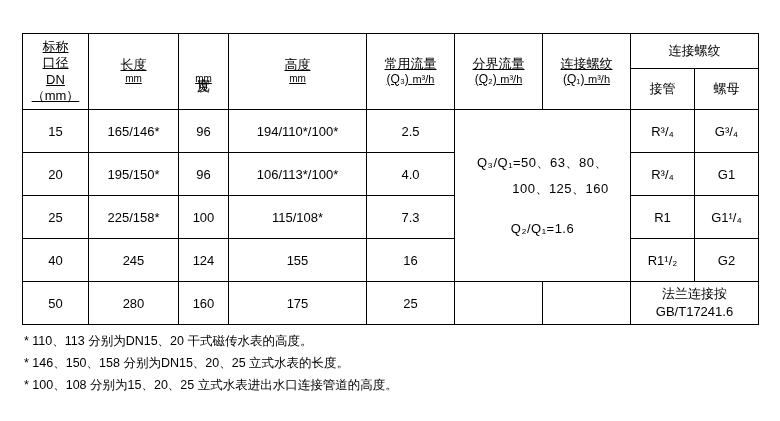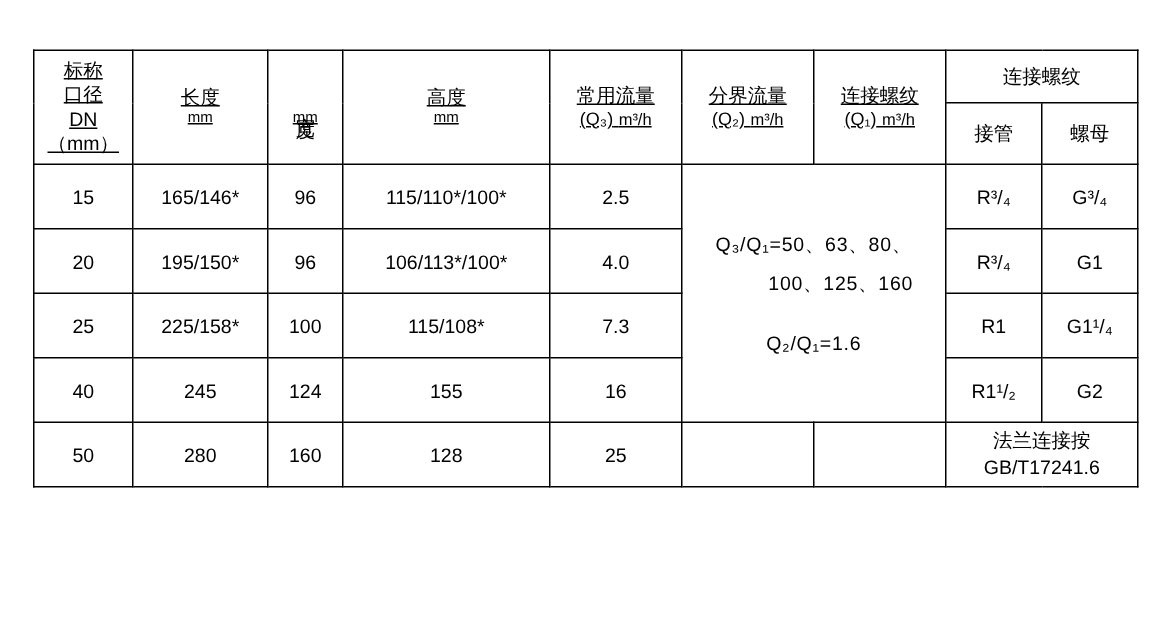--- a/index.html
+++ b/index.html
@@ -150,21 +150,21 @@
       </tr>
       <tr>
         <td class="sub-head">接管</td>
         <td class="sub-head">螺母</td>
       </tr>
 
       <tr class="data-row">
         <td>15</td>
         <td>165/146*</td>
         <td>96</td>
-        <td>115/110*/100*</td>
+        <td>194/110*/100*</td>
         <td>2.5</td>
         <td class="mid-note" colspan="2" rowspan="4">
           <span class="ln1">Q₃/Q₁=50、63、80、</span>
           <span class="ln2">100、125、160</span>
           <span class="ln3">Q₂/Q₁=1.6</span>
         </td>
         <td>R³/₄</td>
         <td>G³/₄</td>
       </tr>
 
@@ -195,26 +195,31 @@
         <td>155</td>
         <td>16</td>
         <td>R1¹/₂</td>
         <td>G2</td>
       </tr>
 
       <tr class="data-row">
         <td>50</td>
         <td>280</td>
         <td>160</td>
-        <td>128</td>
+        <td>175</td>
         <td>25</td>
         <td></td>
         <td></td>
         <td class="flange" colspan="2">
           <span>法兰连接按</span><br>
           <span>GB/T17241.6</span>
         </td>
       </tr>
     </tbody>
   </table>
 
+  <div class="notes">
+    <div>* 110、113 分别为DN15、20 干式磁传水表的高度。</div>
+    <div>* 146、150、158 分别为DN15、20、25 立式水表的长度。</div>
+    <div>* 100、108 分别为15、20、25 立式水表进出水口连接管道的高度。</div>
+  </div>
 
 </div>
 
 </body></html>

